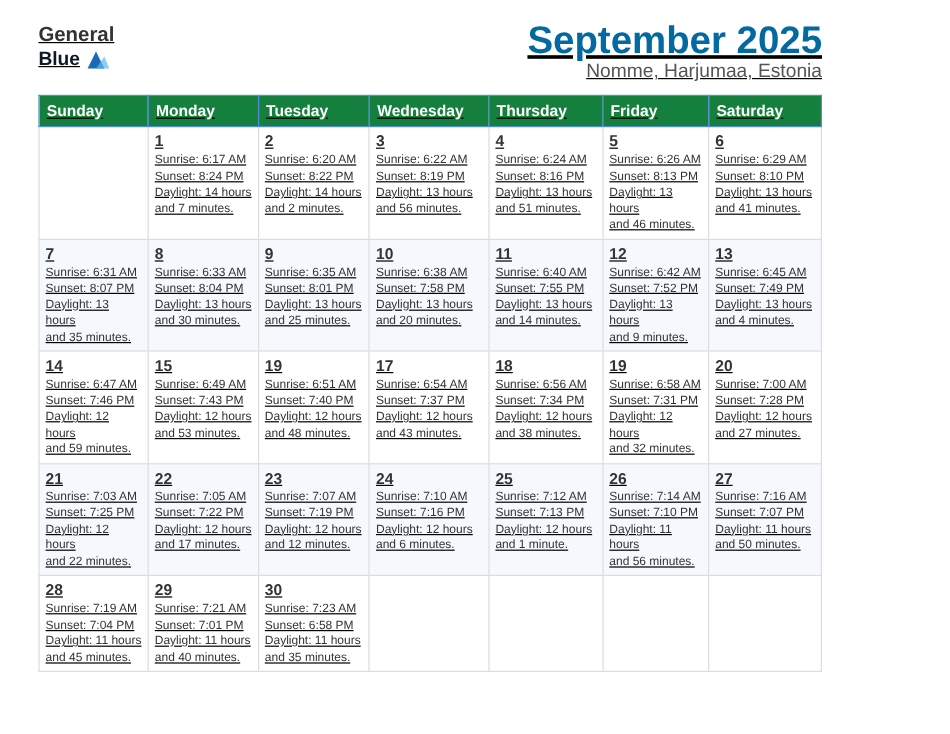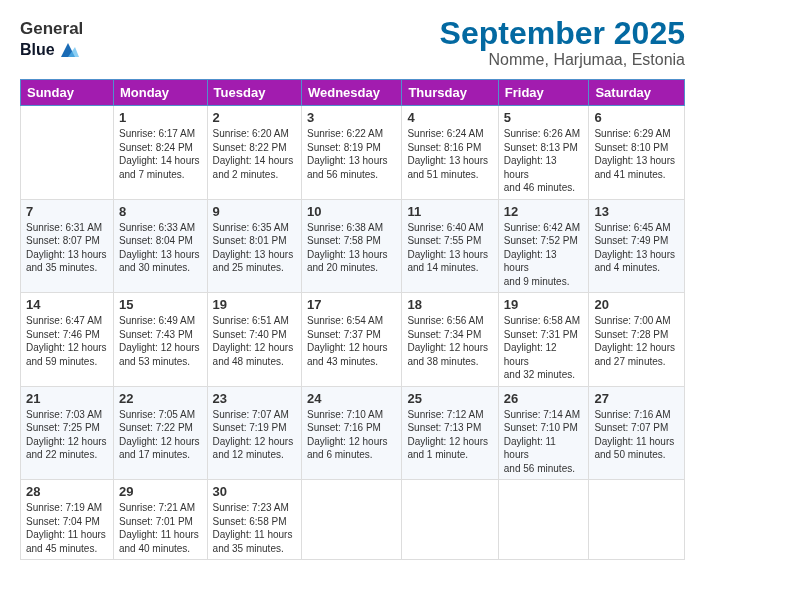--- a/index.html
+++ b/index.html
@@ -5,21 +5,22 @@
     * { box-sizing: border-box; margin: 0; padding: 0; }
     body {
       font-family: Arial, sans-serif;
       background: #fff;
       width: 792px;
       height: 612px;
       overflow: hidden;
     }
     .container {
       width: 705px;
-      padding: 16px 20px 10px 20px;
+      padding: 16px 20px 10px 32px;
+      text-decoration: underline;
     }
     .header-area {
       display: flex;
       justify-content: space-between;
       align-items: flex-start;
       margin-bottom: 10px;
     }
     .logo {
       display: flex;
       align-items: center;
@@ -80,21 +81,21 @@
     .empty-cell {
       background: #f9f9f9;
     }
     tr:nth-child(even) td {
       background-color: #f5f8fc;
     }
     tr:nth-child(odd) td {
       background-color: #ffffff;
     }
     .calendar thead tr th {
-      background-color: #a21caf;
+      background-color: #15803d;
     }
   </style>
 </head>
 <body>
 
 <div class="container">
   <div class="header-area">
     <div class="logo">
       <div class="logo-text">
         <span style="font-size:17px;font-weight:bold;color:#333;line-height:1.1;">General</span>

